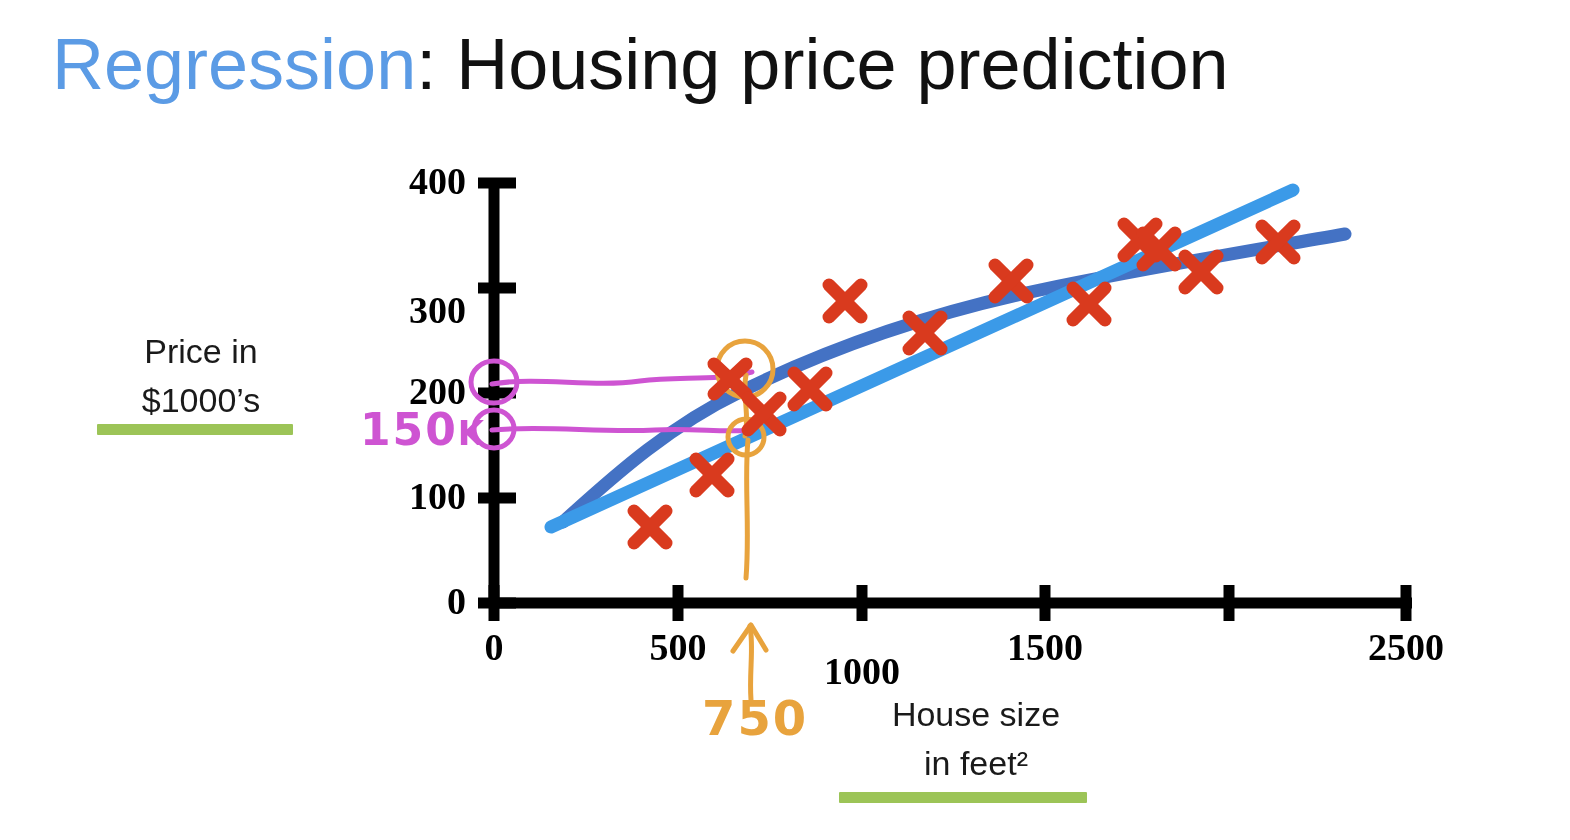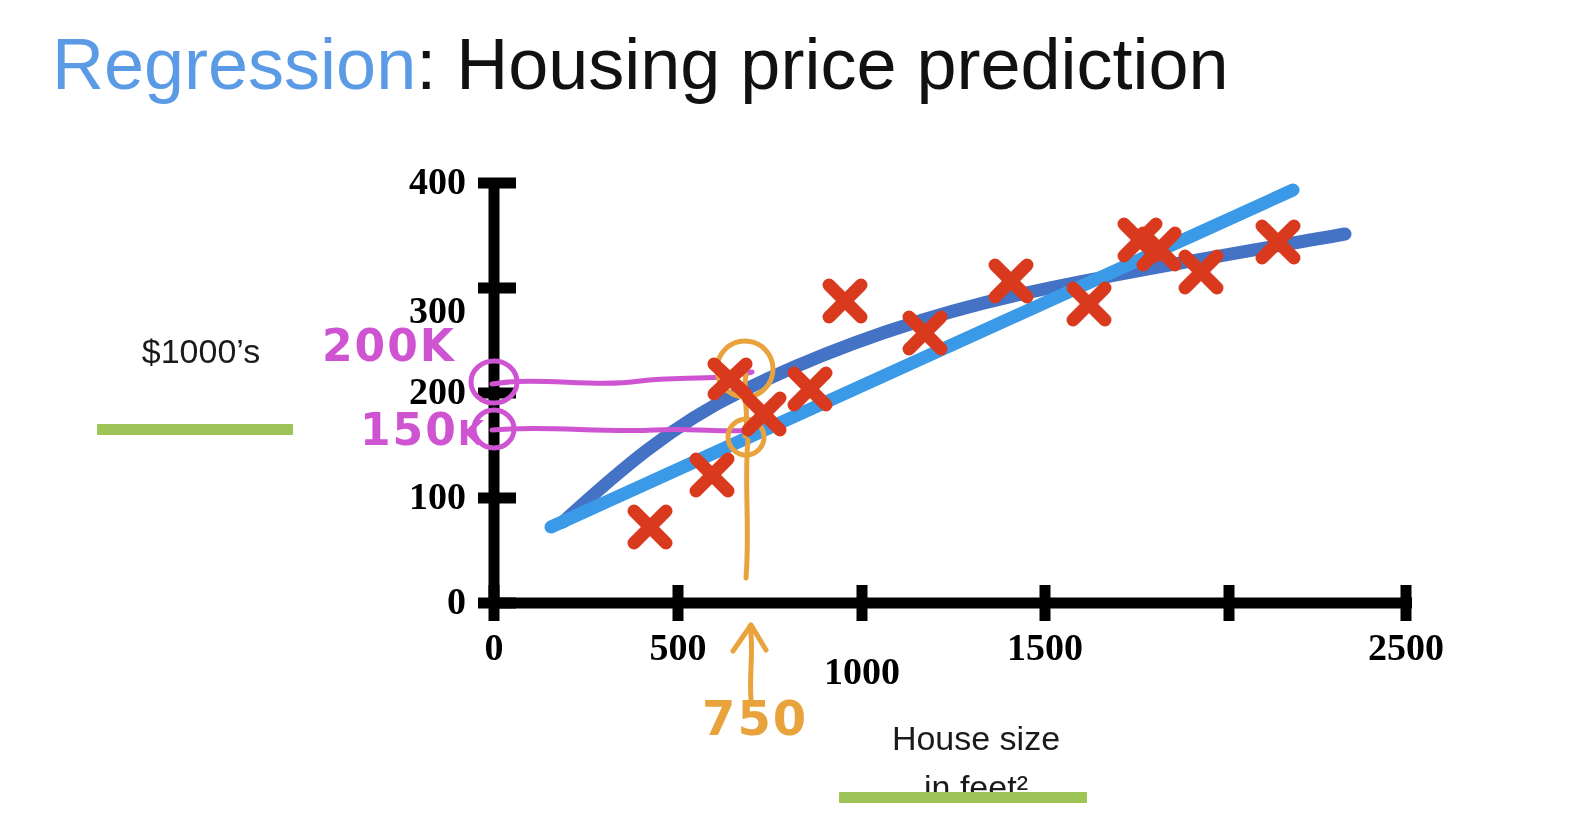--- a/index.html
+++ b/index.html
@@ -34,21 +34,21 @@
   
   .axis-caption {
     position: absolute;
     color: #1a1a1a;
     font-size: 34px;
     line-height: 1.45;
     text-align: center;
     font-family: "Liberation Sans", sans-serif;
   }
   #y-axis-caption { left: 96px;  top: 327px; width: 210px; }
-  #x-axis-caption { left: 835px; top: 714px; width: 282px; }
+  #x-axis-caption { left: 835px; top: 690px; width: 282px; }
 
   .green-underline {
     position: absolute;
     height: 11px;
     background: #9CC457;
     border-radius: 1px;
   }
   #y-caption-underline { left: 97px;  top: 424px; width: 196px; }
   #x-caption-underline { left: 839px; top: 792px; width: 248px; }
 
@@ -93,20 +93,21 @@
   }
 </style>
 </head>
 <body>
 
 <div id="slide">
 
   <div id="title"><span class="accent">Regression</span><span class="rest">: Housing price prediction</span></div>
 
   <div id="y-axis-caption" class="axis-caption">
+    <div>Price in</div>
     <div>$1000’s</div>
   </div>
   <div id="y-caption-underline" class="green-underline"></div>
 
   <div id="x-axis-caption" class="axis-caption">
     <div>House size</div>
     <div>in feet²</div>
   </div>
   <div id="x-caption-underline" class="green-underline"></div>
 
@@ -221,18 +222,17 @@
     <div class="tick-label y" style="left:358px; top:372px; width:108px;">200</div>
     <div class="tick-label y" style="left:358px; top:477px; width:108px;">100</div>
     <div class="tick-label y" style="left:358px; top:582px; width:108px;">0</div>
 
     <div class="tick-label x" style="left:454px;  top:628px; width:80px;">0</div>
     <div class="tick-label x" style="left:618px;  top:628px; width:120px;">500</div>
     <div class="tick-label x" style="left:792px;  top:628px; width:140px;margin-top:24px;">1000</div>
     <div class="tick-label x" style="left:975px;  top:628px; width:140px;">1500</div>
     <div class="tick-label x" style="left:1336px; top:628px; width:140px;">2500</div>
 
-    <div class="hand-note magenta" style="left:322px; top:324px;">200K</div>
     <div class="hand-note magenta" style="left:360px; top:408px;"><span>150</span><span class="k">K</span></div>
     <div class="hand-note orange" style="left:702px; top:694px;">750</div>
   </div>
 
 </div>
 
 </body></html>

